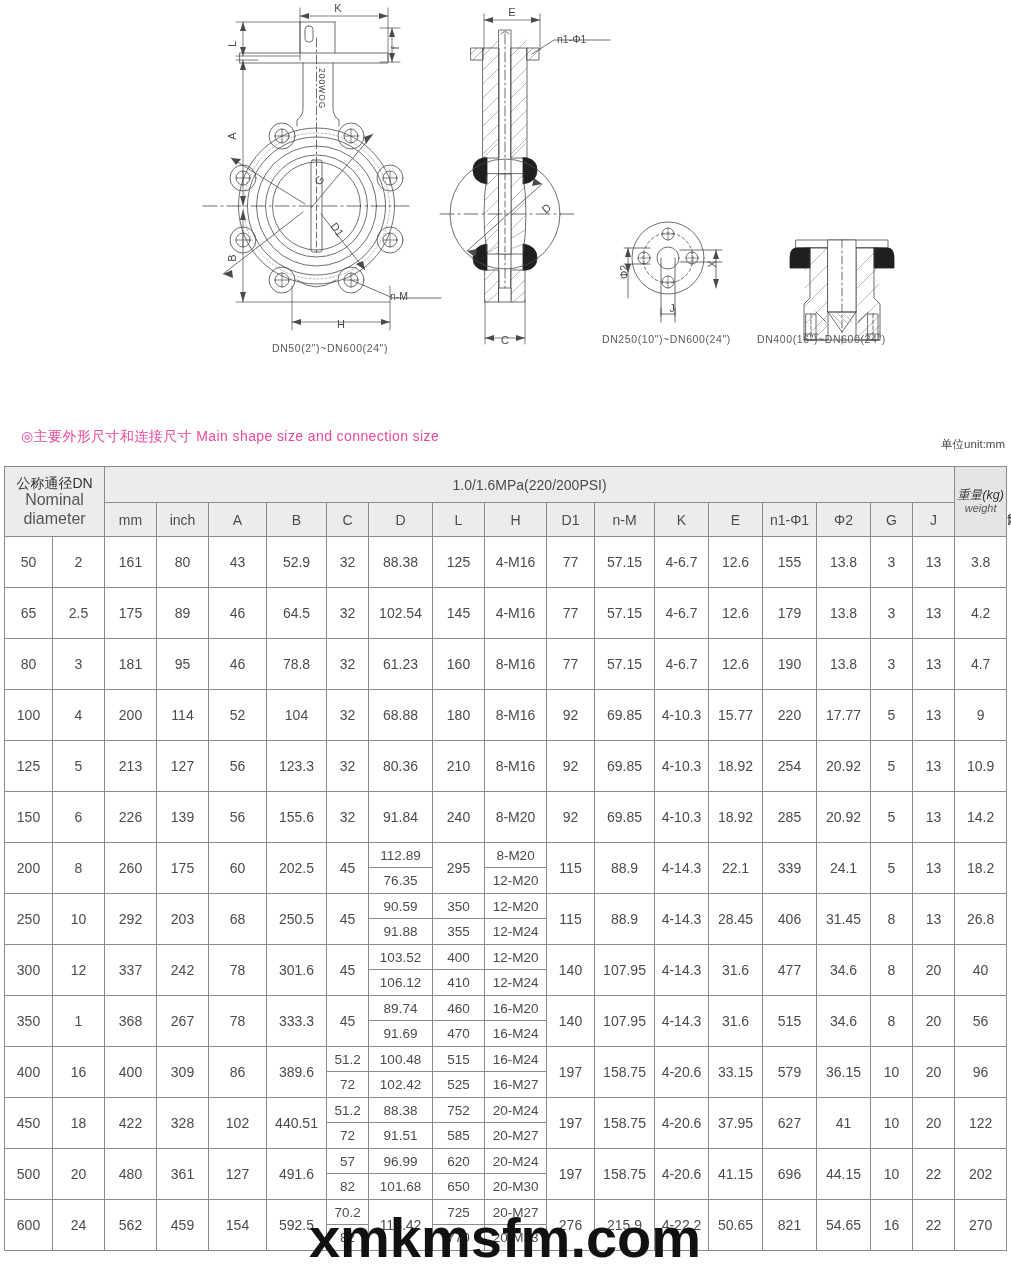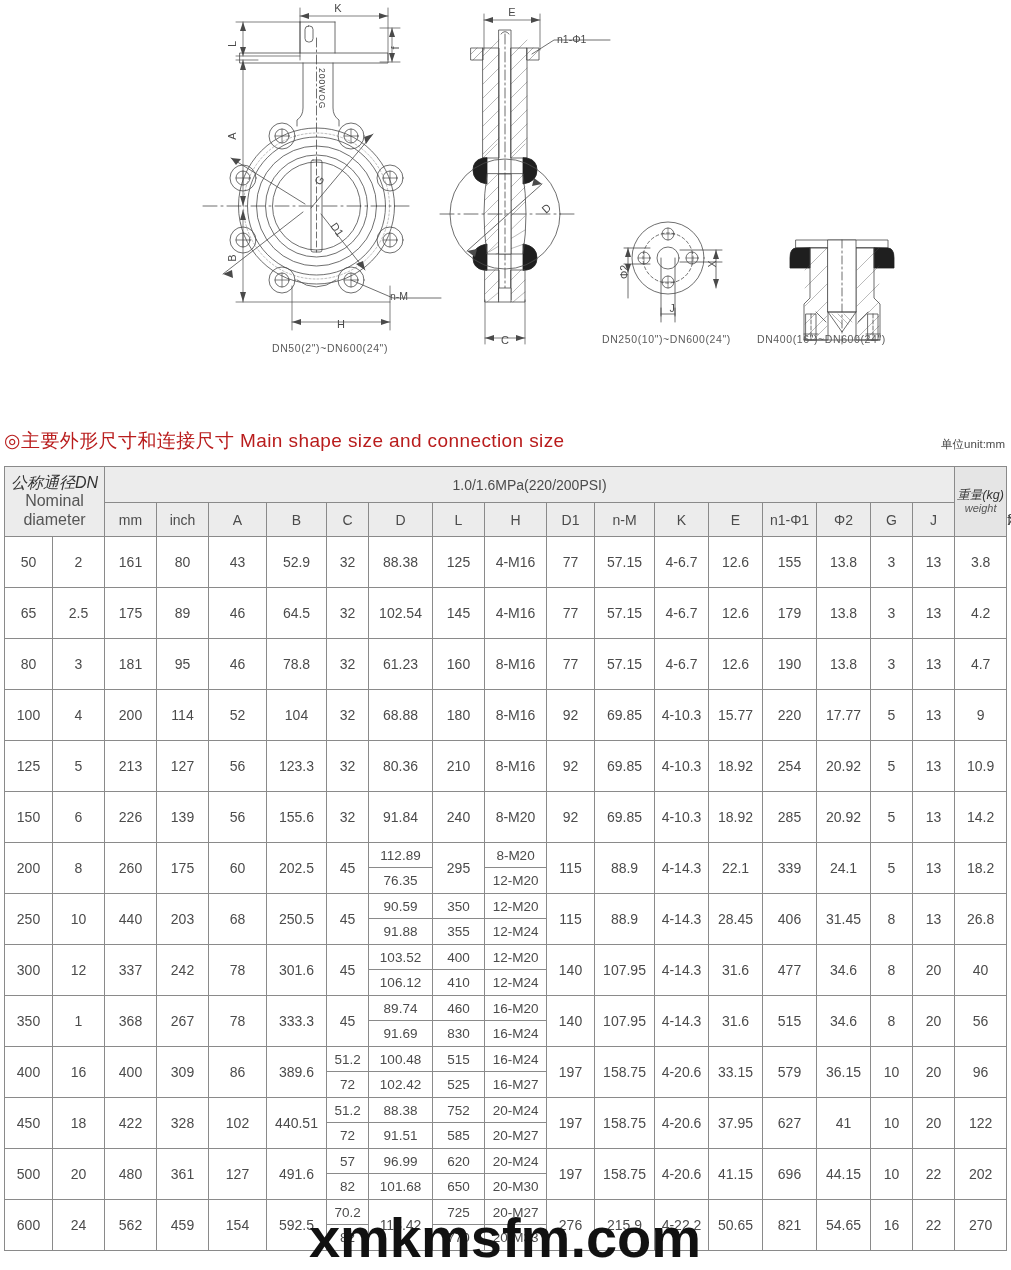--- a/index.html
+++ b/index.html
@@ -23,22 +23,22 @@
     color: #5a5a5a;
     white-space: nowrap;
   }
 
   
   #title-row {
     position: absolute; left: 0; top: 428px;
     width: 1011px; height: 34px;
   }
   #section-title {
-    position: absolute; left: 4px; top: 0;
-    font-size: 19px; color: #b91c1c; white-space: nowrap;
+    position: absolute; left: 21px; top: 0;
+    font-size: 14px; color: #ec4899; white-space: nowrap;
     letter-spacing: .4px;
   }
   #unit-note {
     position: absolute; right: 6px; top: 9px;
     font-size: 11.5px; color: #4a4a4a; white-space: nowrap;
   }
 
   
   #table-wrap { position: absolute; left: 4px; top: 466px; width: 1003px; }
   table.dim {
@@ -50,21 +50,21 @@
     border: 1px solid #8a8a8a;
     text-align: center;
     vertical-align: middle;
     font-weight: normal;
     font-size: 14px;
     color: #4b4b4b;
     padding: 0;
   }
   .hdr-group { background: #ececec; height: 36px; font-size: 14.5px; }
   .hdr-dn { background: #ececec; line-height: 1.15; padding: 2px 1px; }
-  .hdr-dn .cn { font-size: 16px; color: #333; display: block; font-style: italic; }
+  .hdr-dn .cn { font-size: 14px; color: #333; display: block; }
   .hdr-dn .en { font-size: 16px; color: #555; display: block; }
   .hdr-col { background: #ececec; height: 34px; font-size: 15px; }
   .hdr-w { background: #e5e5e5; line-height: 1.15; padding: 2px 1px; font-style: italic; }
   .hdr-w .cn { font-size: 12.5px; color: #333; display: block; }
   .hdr-w .en { font-size: 11px; color: #555; display: block; }
 
   tr.data-row > td { height: 51px; }
 
   
   .split { padding: 0; }
@@ -644,21 +644,21 @@
             <td>22.1</td>
             <td>339</td>
             <td>24.1</td>
             <td>5</td>
             <td>13</td>
             <td>18.2</td>
           </tr>
           <tr class="data-row">
             <td>250</td>
             <td>10</td>
-            <td>440</td>
+            <td>292</td>
             <td>203</td>
             <td>68</td>
             <td>250.5</td>
             <td>45</td>
             <td class="split">
               <div class="split-inner">
                 <div class="sub">90.59</div>
                 <div class="sub">91.88</div>
               </div>
             </td>
@@ -730,21 +730,21 @@
             <td>45</td>
             <td class="split">
               <div class="split-inner">
                 <div class="sub">89.74</div>
                 <div class="sub">91.69</div>
               </div>
             </td>
             <td class="split">
               <div class="split-inner">
                 <div class="sub">460</div>
-                <div class="sub">830</div>
+                <div class="sub">470</div>
               </div>
             </td>
             <td class="split">
               <div class="split-inner">
                 <div class="sub">16-M20</div>
                 <div class="sub">16-M24</div>
               </div>
             </td>
             <td>140</td>
             <td class="nm">107.95</td>

